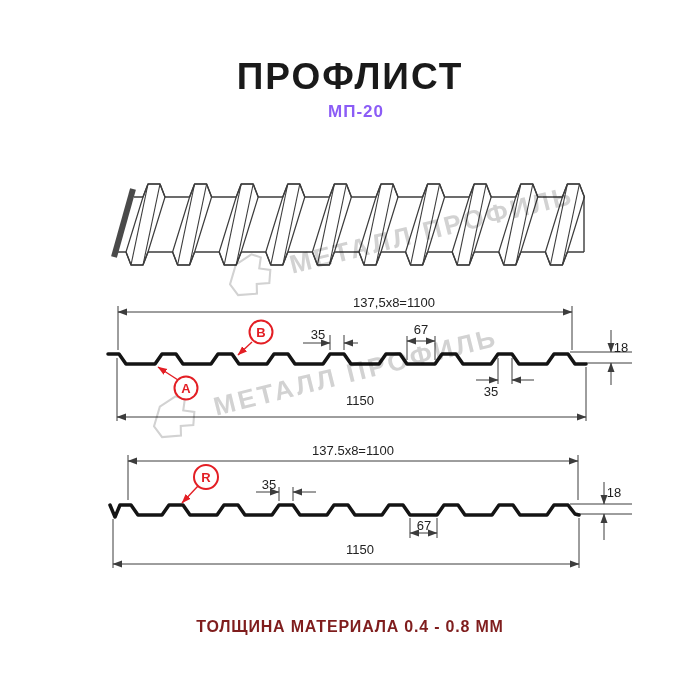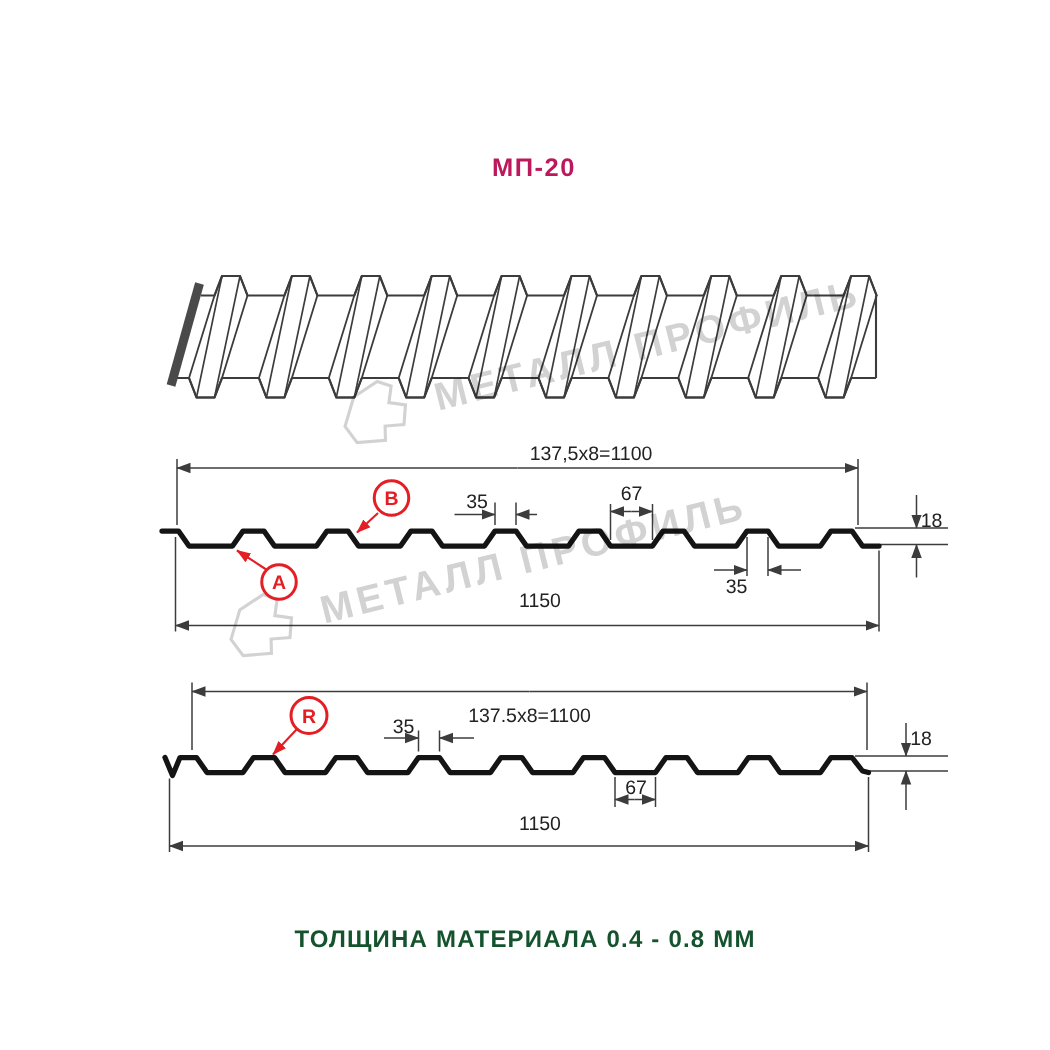--- a/index.html
+++ b/index.html
@@ -1,21 +1,21 @@
 <!DOCTYPE html>
 <html style="--red: #e31e24; --line: #3c3c3c; --profile: #141414; --wm: #d2d2d2;"><head>
 <meta charset="utf-8">
 <style>
   html,body{margin:0;padding:0;background:#fff;}
   #page{position:relative;width:700px;height:700px;background:#fff;overflow:hidden;
         font-family:"Liberation Sans",sans-serif;color:#1f1f1f;}
   .center-text{position:absolute;left:0;right:0;text-align:center;}
   .title{font-size:37px;font-weight:bold;letter-spacing:2px;color:#1a1a1a;}
-  .subtitle{font-size:17px;font-weight:bold;letter-spacing:1px;color:#be185d;padding-left:12px;}
-  .footer{font-size:16px;font-weight:bold;letter-spacing:0.8px;color:#14532d;}
+  .subtitle{font-size:17px;font-weight:bold;letter-spacing:1px;color:#8b5cf6;padding-left:12px;}
+  .footer{font-size:16px;font-weight:bold;letter-spacing:0.8px;color:#7f1d1d;}
   svg#draw{position:absolute;left:0;top:0;}
   .dim{stroke:var(--line,#3c3c3c);stroke-width:1;fill:none;}
   .thin{stroke:var(--line,#3c3c3c);stroke-width:1;fill:none;}
   .prof{stroke:var(--profile,#141414);stroke-width:3.5;fill:none;
         stroke-linejoin:round;stroke-linecap:round;}
   .rib{stroke:#3c3c3c;stroke-width:1.2;fill:#ffffff;stroke-linejoin:round;}
   .ribline{stroke:#3c3c3c;stroke-width:1.1;}
   .edge{stroke:#3c3c3c;stroke-width:1.4;fill:none;stroke-linejoin:round;}
   .redline{stroke:var(--red,#e31e24);stroke-width:1.4;fill:none;}
   .dimlbl{position:absolute;transform:translate(-50%,-50%);font-size:13px;
@@ -164,32 +164,33 @@
     </svg>
     <span>МЕТАЛЛ ПРОФИЛЬ</span>
   </div>
   <div class="wm" style="left:150px;top:400px;">
     <svg width="54" height="46" viewBox="0 0 52 44">
       <polygon points="3,26 13,9 30,3 38,8 34,18 44,22 40,34 28,32 26,41 8,38" fill="none" stroke="currentColor" stroke-width="2"></polygon>
     </svg>
     <span>МЕТАЛЛ ПРОФИЛЬ</span>
   </div>
 
+  <div class="center-text title" style="top:56px;">ПРОФЛИСТ</div>
   <div class="center-text subtitle" style="top:102px;">МП-20</div>
 
   <div class="dimlbl" style="left:350px;top:302px;margin-left:44px;">137,5x8=1100</div>
   <div class="dimlbl" style="left:318px;top:334px;">35</div>
   <div class="dimlbl" style="left:421px;top:329px;">67</div>
   <div class="dimlbl" style="left:621px;top:347px;">18</div>
   <div class="dimlbl" style="left:491px;top:391px;">35</div>
   <div class="dimlbl" style="left:360px;top:400px;">1150</div>
   <div class="callout" style="left:186px;top:388px;">A</div>
   <div class="callout" style="left:261px;top:332px;">B</div>
 
-  <div class="dimlbl" style="left:353px;top:450px;margin-top:27px;">137.5x8=1100</div>
+  <div class="dimlbl" style="left:353px;top:450px;">137.5x8=1100</div>
   <div class="dimlbl" style="left:269px;top:484px;">35</div>
   <div class="dimlbl" style="left:424px;top:525px;">67</div>
   <div class="dimlbl" style="left:614px;top:492px;">18</div>
   <div class="dimlbl" style="left:360px;top:549px;">1150</div>
   <div class="callout" style="left:206px;top:477px;width:22px;height:22px;">R</div>
 
   <div class="center-text footer" style="top:618px;">ТОЛЩИНА МАТЕРИАЛА 0.4 - 0.8 ММ</div>
 </div>
 
 </body></html>

